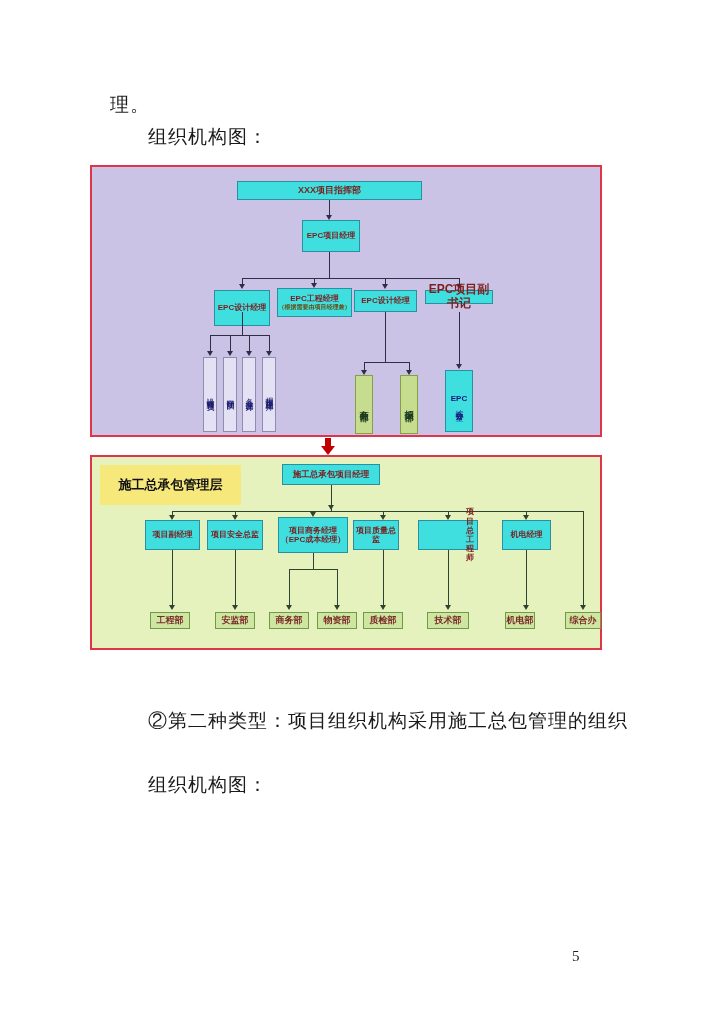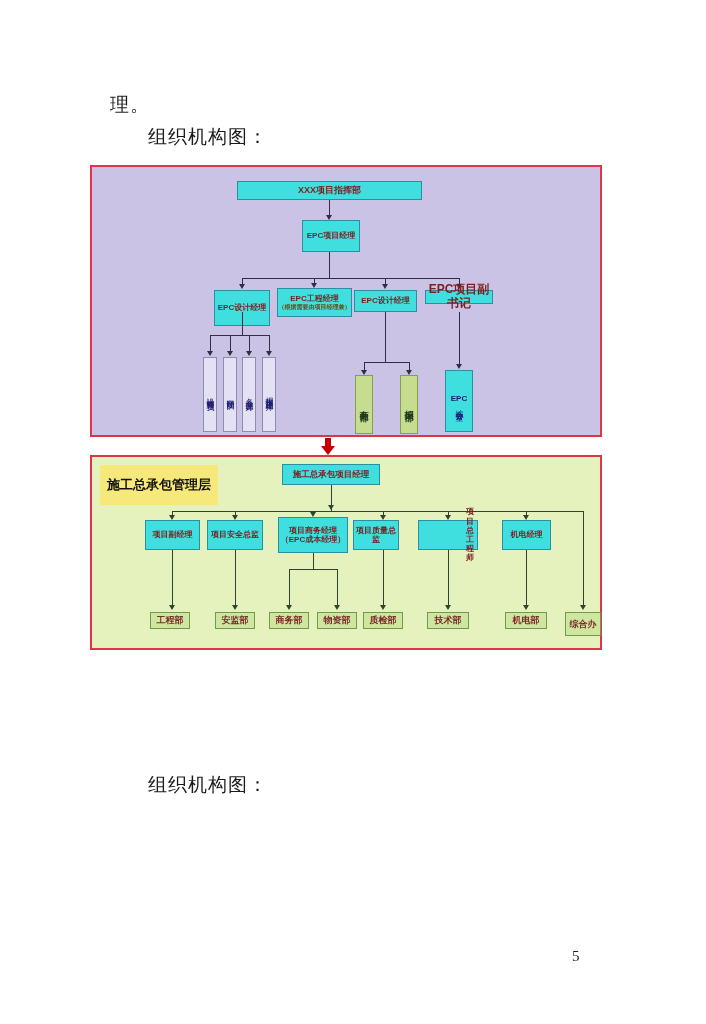--- a/index.html
+++ b/index.html
@@ -102,21 +102,21 @@
       <span>EPC</span>
       <span class="vtext" style="font-weight:normal;">综合办公室</span>
     </div>
   </div>
 
   <div class="bigarrow-shaft"></div>
   <div class="bigarrow-head"></div>
 
   <div id="panel-con" class="panel">
 
-    <div class="ylabel" style="left:8px;top:8px;width:118px;height:40px;font-size:13px;">施工总承包管理层</div>
+    <div class="ylabel" style="left:8px;top:8px;width:141px;height:40px;font-size:13px;">施工总承包管理层</div>
 
     <div class="box cyan" style="left:190px;top:7px;width:98px;height:21px;font-size:8.5px;">施工总承包项目经理</div>
 
     <div class="line2" style="left:239px;top:28px;width:1px;height:26px;"></div>
     <div class="ah2" style="left:236px;top:48px;"></div>
     <div class="line2" style="left:80px;top:54px;width:411px;height:1px;"></div>
     <div class="line2" style="left:80px;top:54px;width:1px;height:4px;"></div>
     <div class="ah2" style="left:77px;top:58px;"></div>
     <div class="line2" style="left:143px;top:54px;width:1px;height:4px;"></div>
     <div class="ah2" style="left:140px;top:58px;"></div>
@@ -157,20 +157,21 @@
     <div class="ah2" style="left:431px;top:148px;"></div>
     <div class="line2" style="left:491px;top:54px;width:1px;height:94px;"></div>
     <div class="ah2" style="left:488px;top:148px;"></div>
 
     <div class="box dept" style="left:58px;top:155px;width:40px;height:17px;font-size:9px;">工程部</div>
     <div class="box dept" style="left:123px;top:155px;width:40px;height:17px;font-size:9px;">安监部</div>
     <div class="box dept" style="left:177px;top:155px;width:40px;height:17px;font-size:9px;">商务部</div>
     <div class="box dept" style="left:225px;top:155px;width:40px;height:17px;font-size:9px;">物资部</div>
     <div class="box dept" style="left:271px;top:155px;width:40px;height:17px;font-size:9px;">质检部</div>
     <div class="box dept" style="left:335px;top:155px;width:42px;height:17px;font-size:9px;">技术部</div>
-    <div class="box dept" style="left:413px;top:155px;width:42px;height:17px;font-size:9px;">机电部</div>
-    <div class="box dept" style="left:473px;top:155px;width:36px;height:24px;font-size:9px;">综合办</div>
+    <div class="box dept" style="left:413px;top:155px;width:30px;height:17px;font-size:9px;">机电部</div>
+    <div class="box dept" style="left:473px;top:155px;width:36px;height:17px;font-size:9px;">综合办</div>
   </div>
 
+  <div class="abs doctext" style="left:148px;top:708px;">②第二种类型：项目组织机构采用施工总包管理的组织</div>
   <div class="abs doctext" style="left:148px;top:772px;">组织机构图：</div>
 
   <div id="pagenum">5</div>
 </div>
 
 </body></html>

